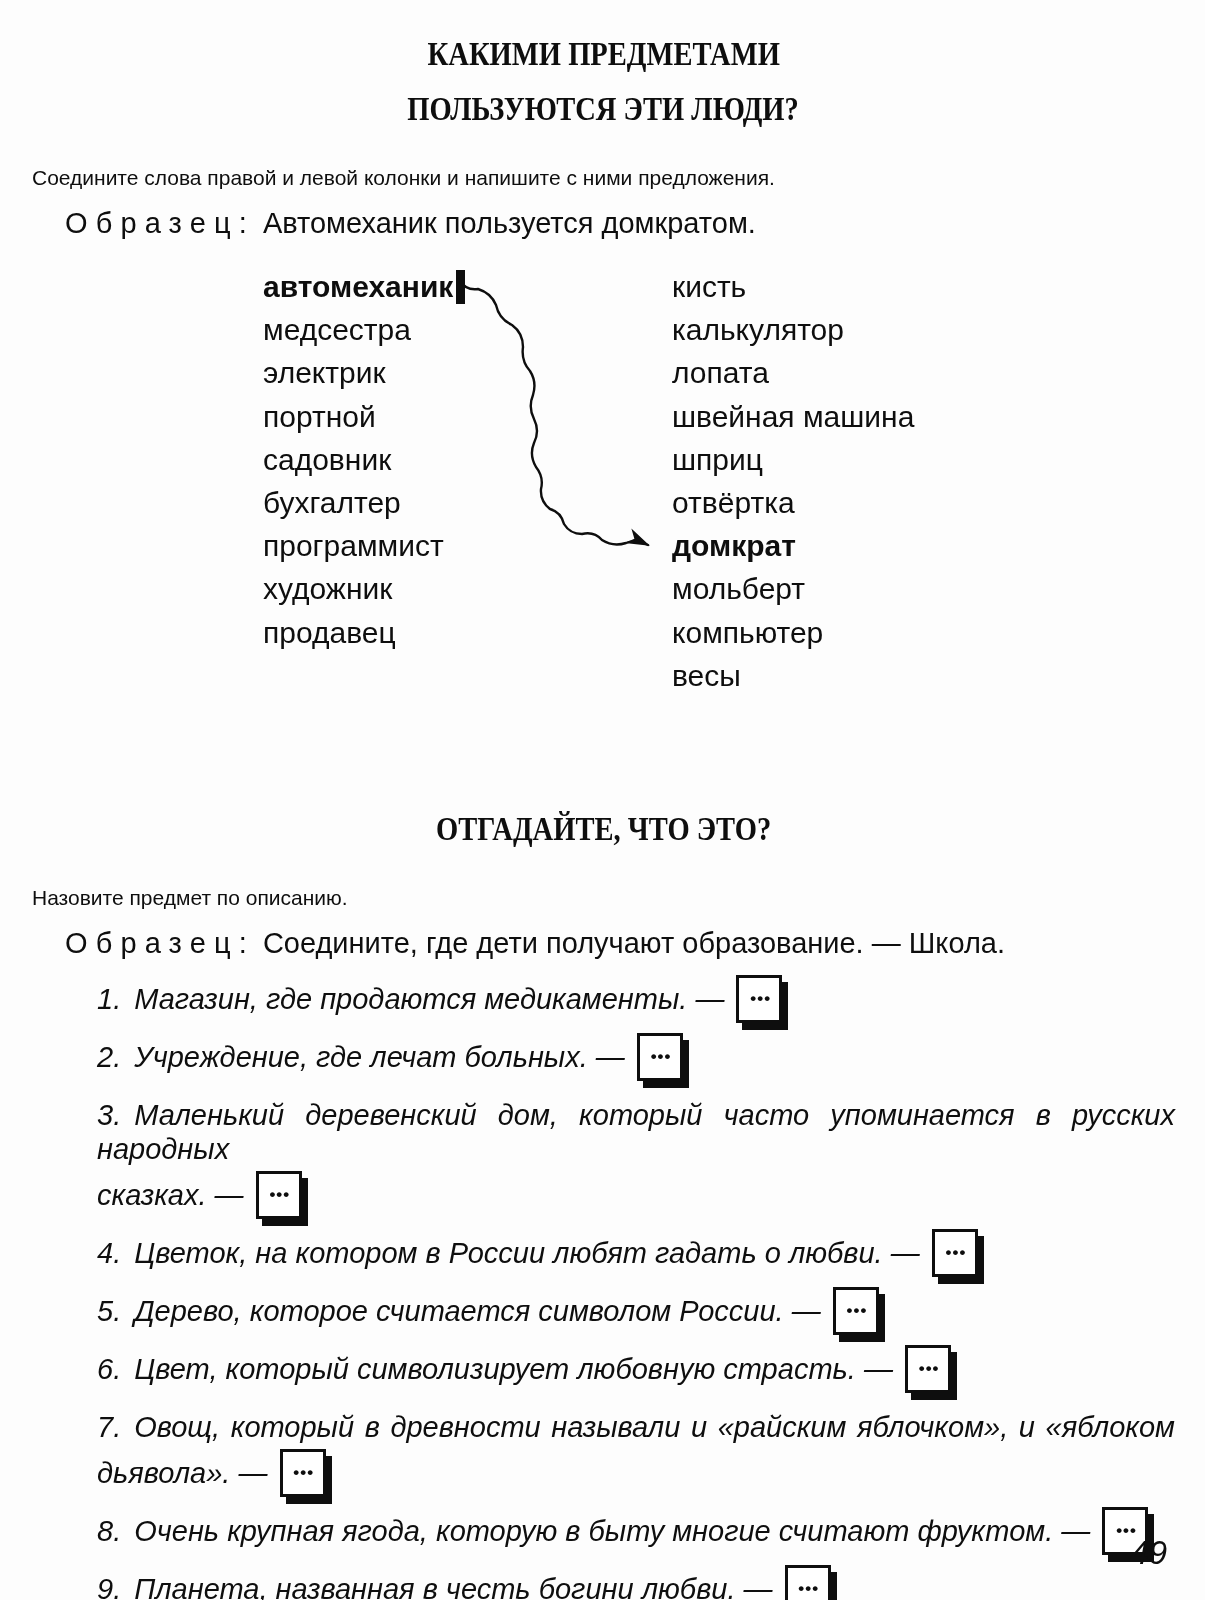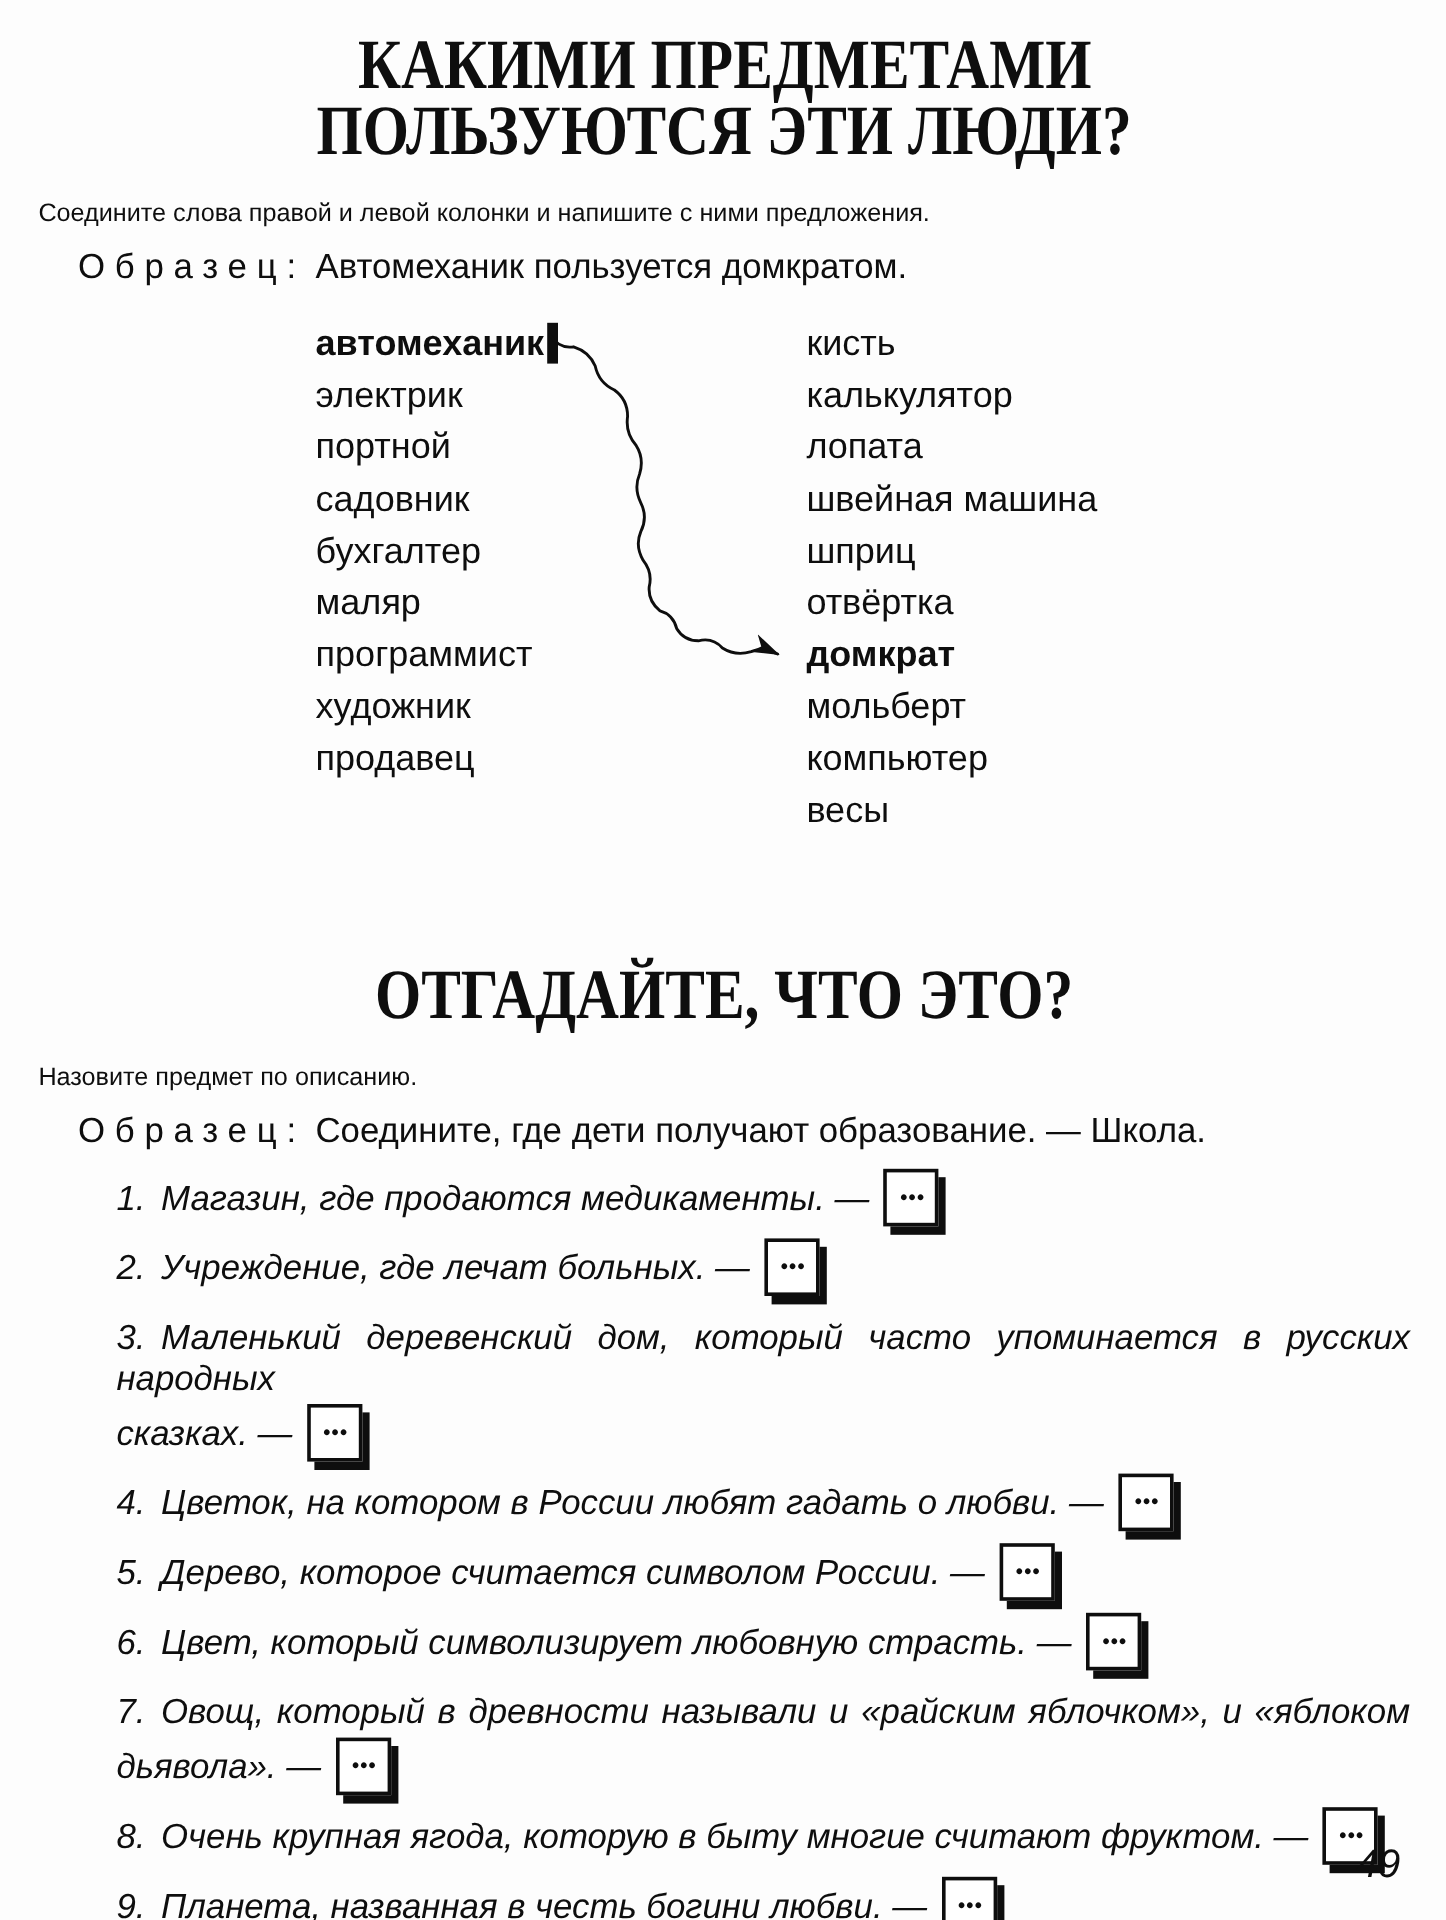--- a/index.html
+++ b/index.html
@@ -8,21 +8,21 @@
     background:#fdfdfd;color:#0e0e0e;
     font-family:"Liberation Sans",sans-serif;
     position:relative;box-sizing:border-box;
     padding:18px 30px 0 32px;
     overflow:hidden;
   }
   .title{
     text-align:center;
     font-family:"Liberation Serif",serif;
     font-weight:bold;
-    font-size:59px;
+    font-size:34px;
     line-height:55px;
     margin:8px 0 0 0;
     letter-spacing:0px;
   }
   .title .cond{display:inline-block;transform:scaleX(0.84);transform-origin:center;white-space:nowrap;}
   .instruction{font-size:21px;line-height:33px;margin:25px 0 0 0;}
   .example{font-size:29px;line-height:33px;margin:13px 0 0 33px;}
   .spaced{letter-spacing:0.28em;}
 
   .columns-area{position:relative;height:432px;margin-top:25px;}
@@ -66,25 +66,25 @@
 <p class="instruction">Соедините слова правой и левой колонки и напишите с ними предложения.</p>
 
 <p class="example">
   <span class="spaced">Образец:</span>
   <span>Автомеханик пользуется домкратом.</span>
 </p>
 
 <div class="columns-area">
   <div class="col col-left" id="left-col">
       <div class="word bold"><span>автомеханик</span><span class="cursor-bar"></span></div>
+      <div class="word"><span>медсестра</span></div>
       <div class="word"><span>электрик</span></div>
       <div class="word"><span>портной</span></div>
       <div class="word"><span>садовник</span></div>
       <div class="word"><span>бухгалтер</span></div>
-      <div class="word"><span>маляр</span></div>
       <div class="word"><span>программист</span></div>
       <div class="word"><span>художник</span></div>
       <div class="word"><span>продавец</span></div>
     </div>
   <div class="col col-right" id="right-col">
       <div class="word"><span>кисть</span></div>
       <div class="word"><span>калькулятор</span></div>
       <div class="word"><span>лопата</span></div>
       <div class="word"><span>швейная машина</span></div>
       <div class="word"><span>шприц</span></div>

